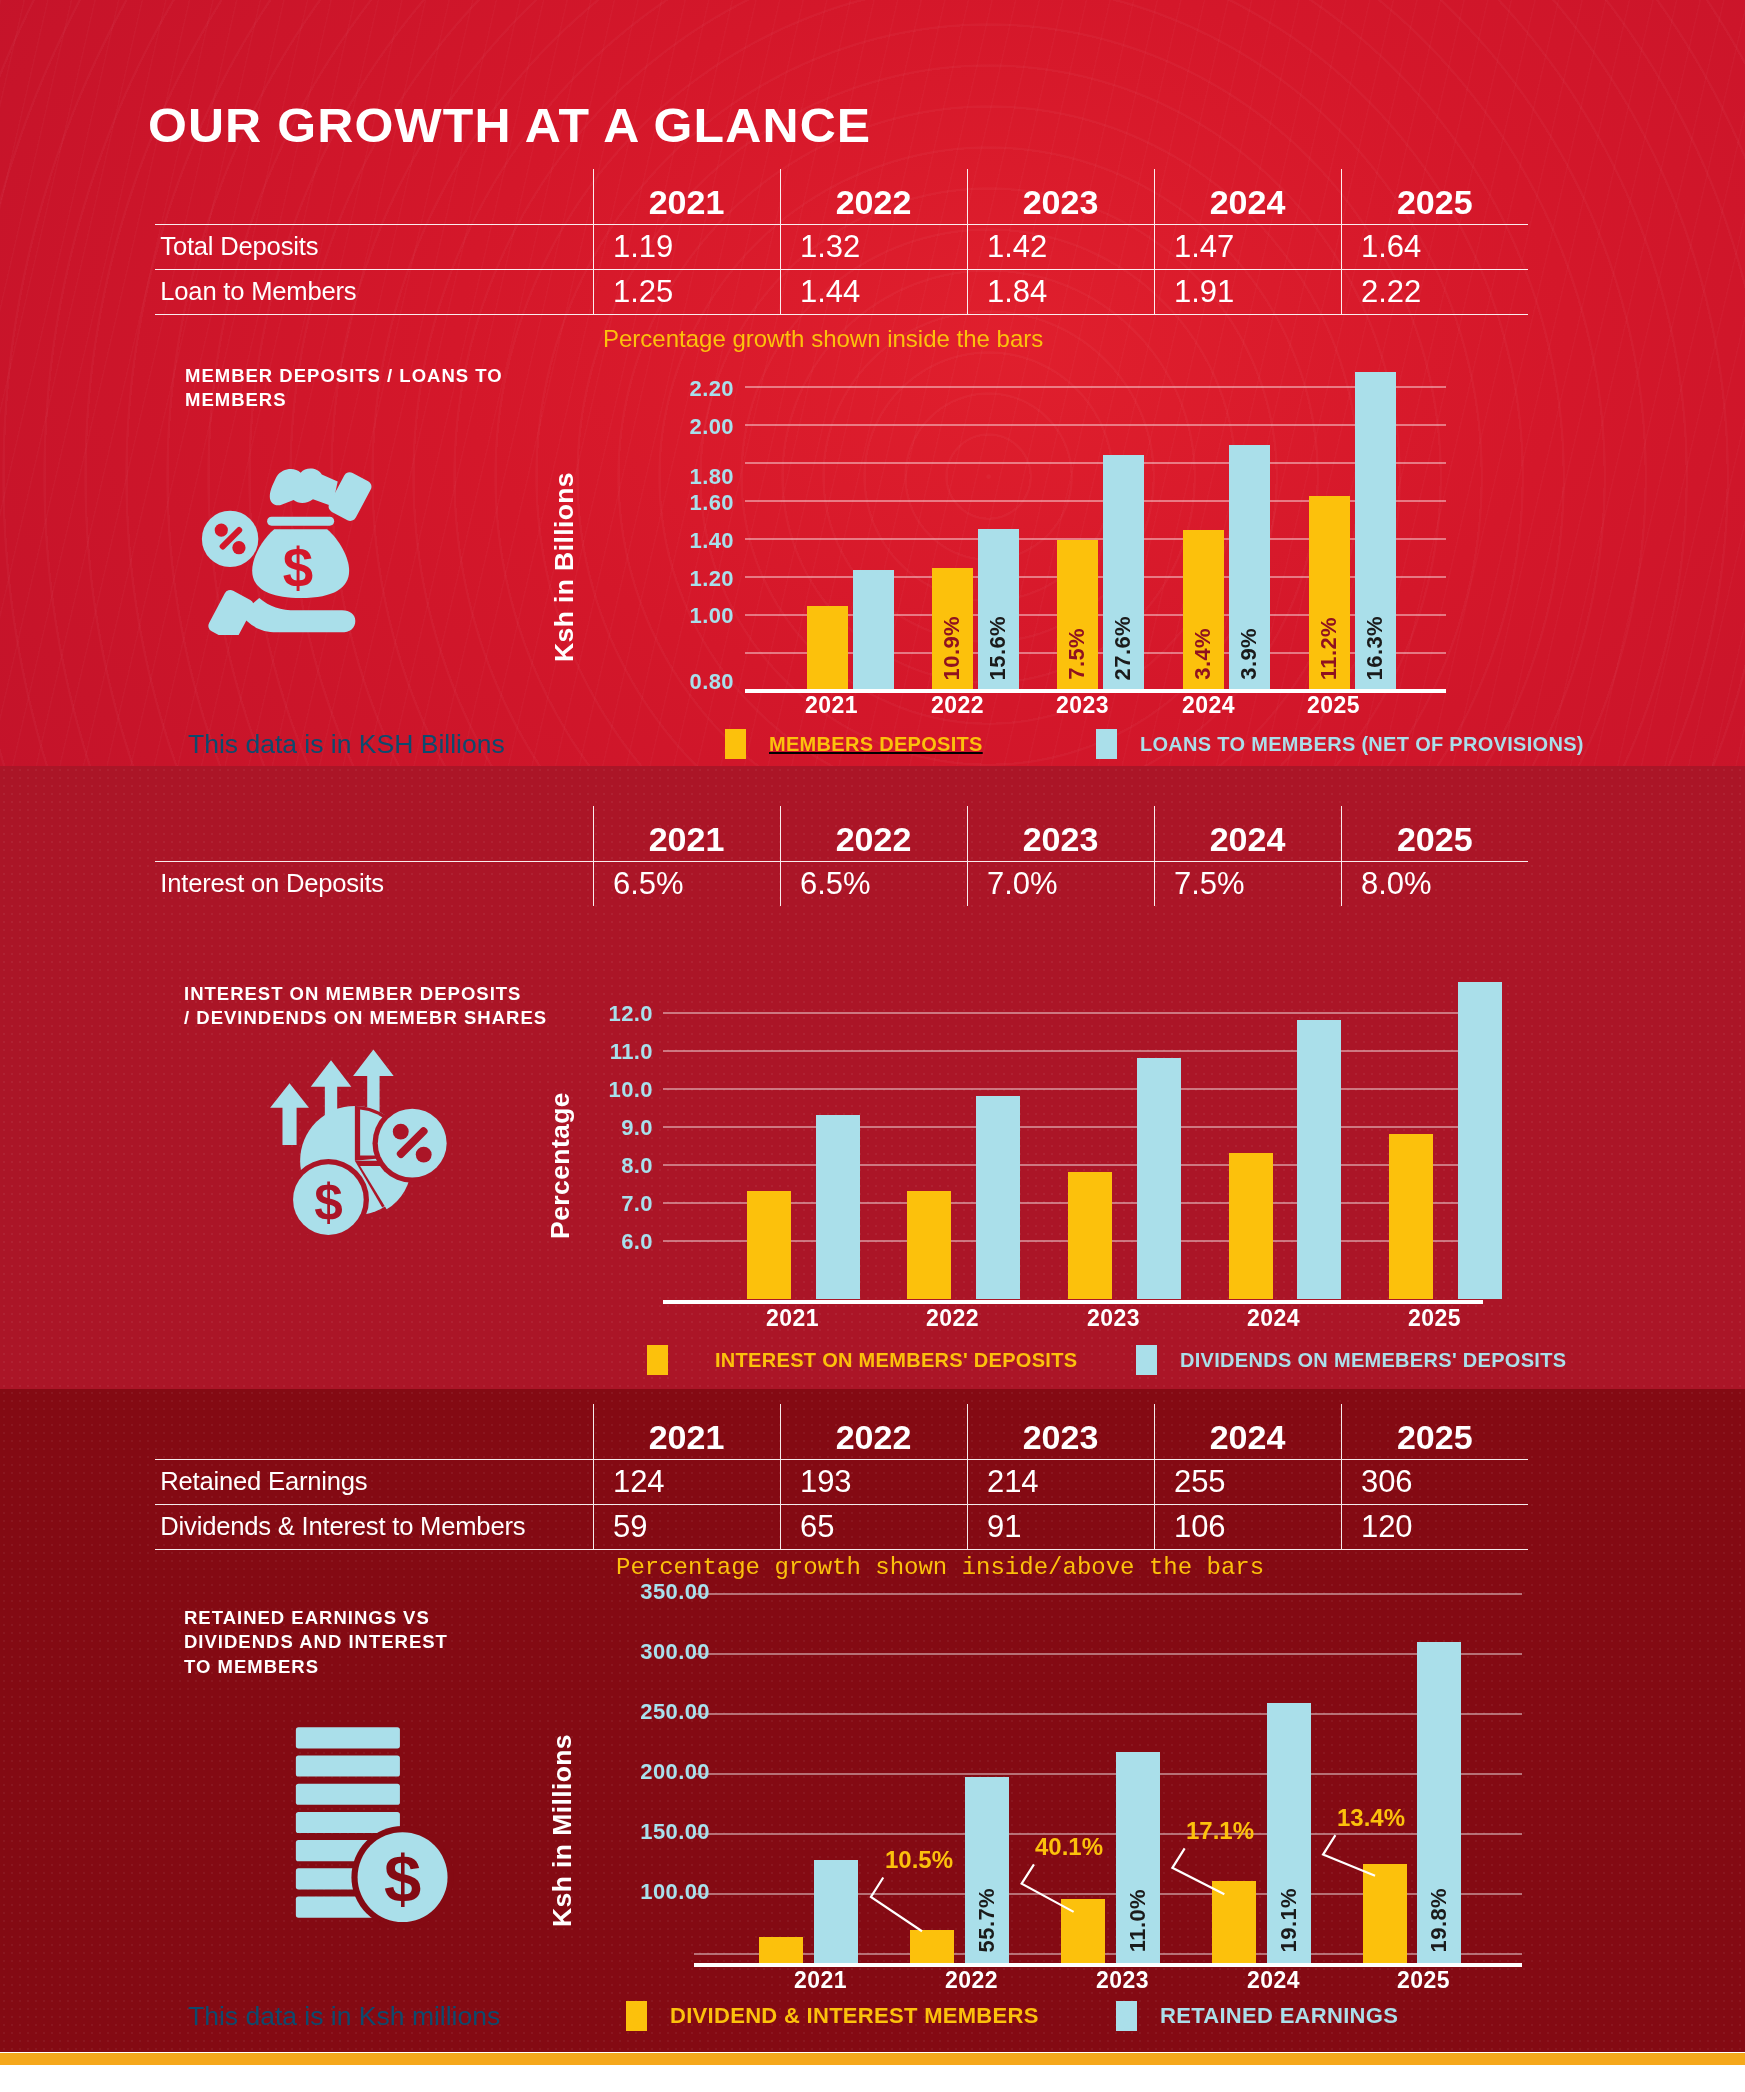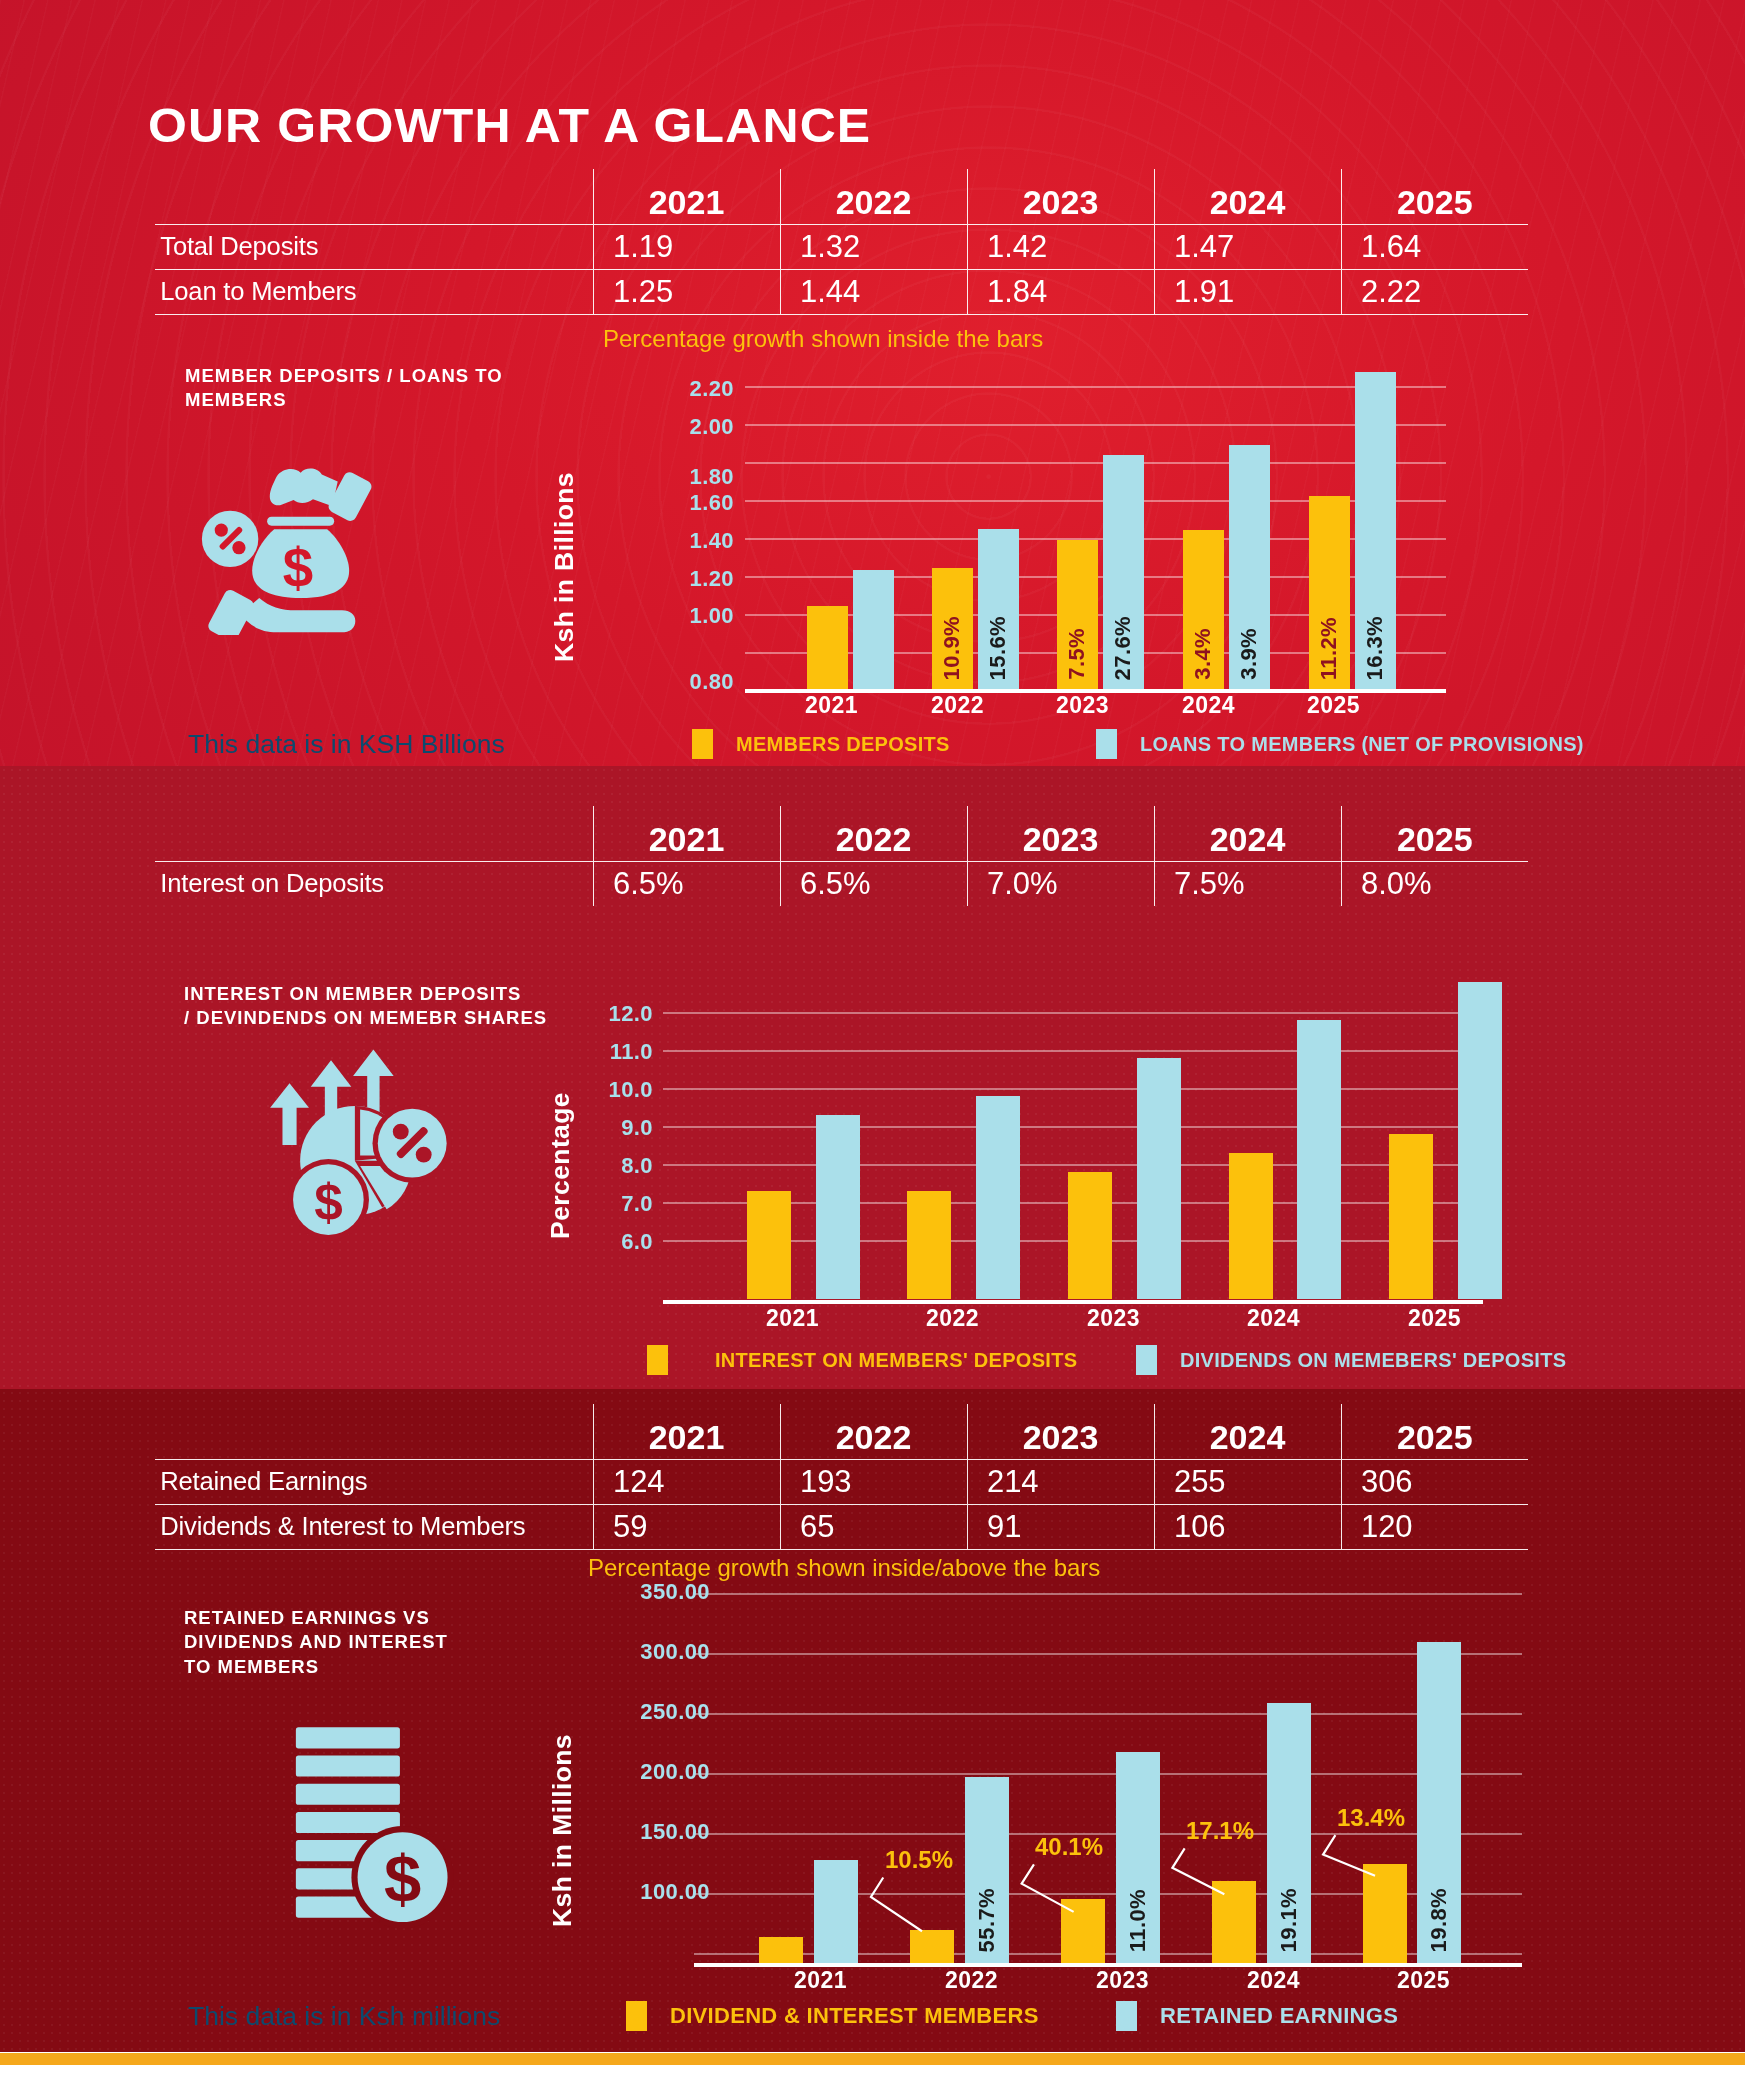--- a/index.html
+++ b/index.html
@@ -249,21 +249,21 @@
         <div class="barlabel dark" style="left:7px; bottom:8.8px;">16.3%</div>
       </div>
     </div>
 
     <div class="xlab" style="left:783px; top:692px; width:97px;">2021</div>
     <div class="xlab" style="left:909px; top:692px; width:97px;">2022</div>
     <div class="xlab" style="left:1034px; top:692px; width:97px;">2023</div>
     <div class="xlab" style="left:1160px; top:692px; width:97px;">2024</div>
     <div class="xlab" style="left:1285px; top:692px; width:97px;">2025</div>
 
-    <div class="legend-item" style="left:692px; top:729px;">
+    <div class="legend-item" style="left:725px; top:729px;text-decoration:underline;">
       <span class="legend-swatch" style="background:#fcc10c;"></span>
       <span class="legend-text y">MEMBERS DEPOSITS</span>
     </div>
     <div class="legend-item" style="left:1096px; top:729px;">
       <span class="legend-swatch" style="background:#aadfea;"></span>
       <span class="legend-text b">LOANS TO MEMBERS (NET OF PROVISIONS)</span>
     </div>
   </div>
 
   <div class="sec" id="sec2">
@@ -445,21 +445,21 @@
         <path d="M38 200h112c2 0 3 1 3 3v18c0 2-1 3-3 3H38c-2 0-3-1-3-3v-18c0-2 1-3 3-3z"></path>
         <circle cx="156" cy="178" r="58" fill="#840a13"></circle>
         <circle cx="156" cy="178" r="51"></circle>
         <text x="156" y="206" font-family="Liberation Sans, sans-serif" font-size="76" font-weight="900" fill="#840a13" text-anchor="middle">$</text>
       </g>
     </svg>
   </div>
 
   <div class="panel-foot" style="left:188px; top:2001px;">This data is in Ksh millions</div>
 
-  <div class="note" style="left:588px; top:1554px;">Percentage growth shown inside/above the bars</div>
+  <div class="note" style="left:616px; top:1554px;font-family:Liberation Mono, monospace;">Percentage growth shown inside/above the bars</div>
 
   <div class="chart" id="chart3" style="left:0; top:0; width:1745px; height:2093px;">
     <div class="ylabel-rot" style="left:547px; top:1734px;">Ksh in Millions</div>
 
     <div class="plot" style="left:694px; top:1584px; width:828px; height:379px;">
       <div class="gridline" style="top:8.8px;  width:828px;"></div>
       <div class="gridline" style="top:69px;  width:828px;"></div>
       <div class="gridline" style="top:129px; width:828px;"></div>
       <div class="gridline" style="top:189px; width:828px;"></div>
       <div class="gridline" style="top:249px; width:828px;"></div>

